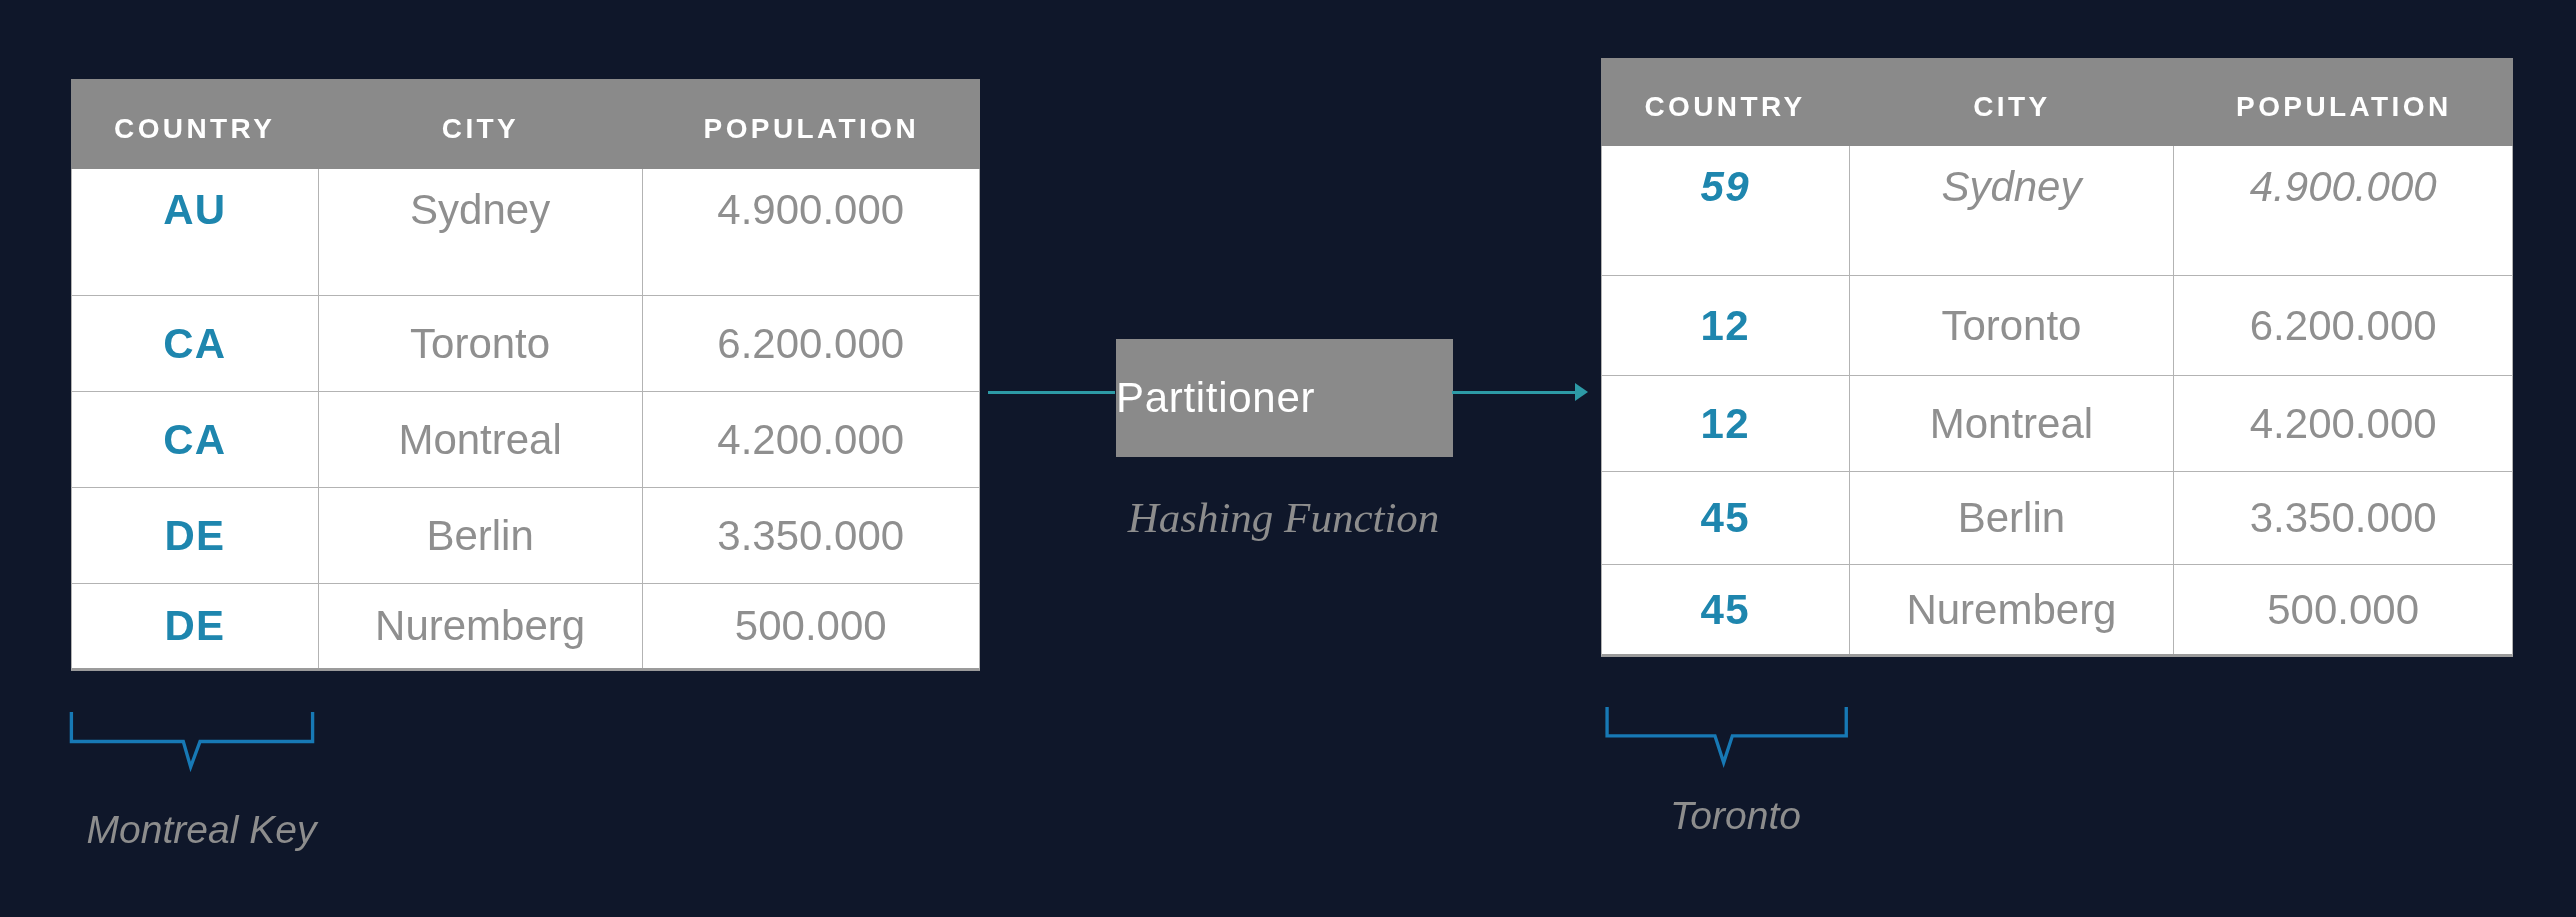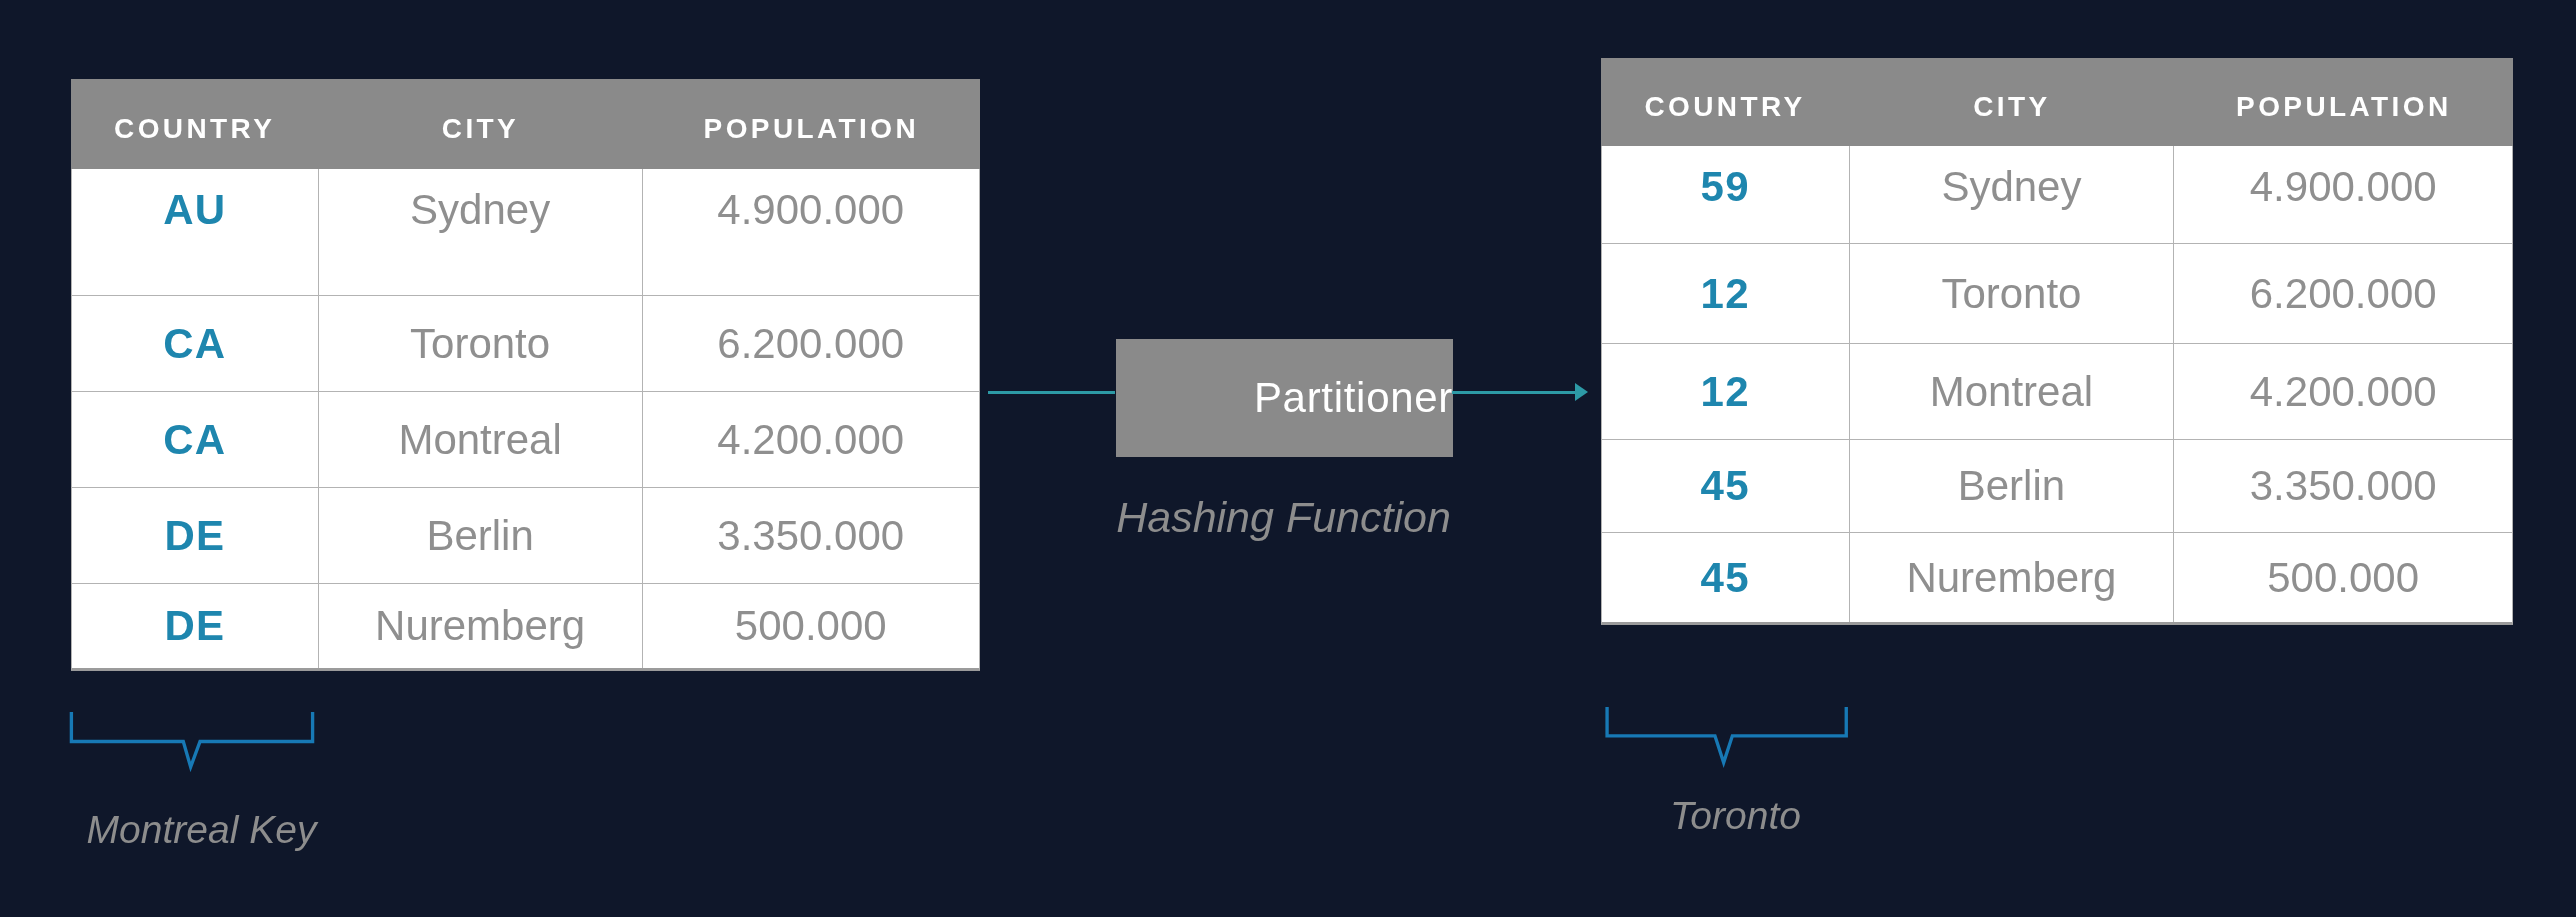--- a/index.html
+++ b/index.html
@@ -40,41 +40,41 @@
   
   #left-table  { left:71px;  top:79px; width:909px; }
   #left-table  .thead { height:90px; }
   #left-table  .r1 { height:127px; } #left-table .r2 { height:96px; }
   #left-table  .r3 { height:96px; } #left-table .r4 { height:96px; }
   #left-table  .r5 { height:84px; }
 
   
   #right-table { left:1601px; top:58px;  width:912px; }
   #right-table .thead { height:88px; }
-  #right-table .r1 { height:98px; } #right-table .r2 { height:100px; }
+  #right-table .r1 { height:130px;font-style:italic; } #right-table .r2 { height:100px; }
   #right-table .r3 { height:96px; } #right-table .r4 { height:93px; }
   #right-table .r5 { height:89px; }
 
   
   #partitioner-box {
     position:absolute; left:1116px; top:339px; width:337px; height:118px;
-    background:#8a8a8a; display:flex; align-items:center; justify-content:flex-end;
+    background:#8a8a8a; display:flex; align-items:center; justify-content:flex-start;
     color:#ffffff; font-size:42px; letter-spacing:0.7px;
   }
   .arrow-line { position:absolute; height:2.7px; background:#2d9aa6; }
   #arrow-line-left  { left:988px; top:391px; width:127px; }
   #arrow-line-right { left:1452px; top:391px; width:123px; }
   #arrow-head-right {
     position:absolute; left:1575px; top:383px; width:0; height:0;
     border-left:13.5px solid #2d9aa6;
     border-top:9.4px solid transparent; border-bottom:9.4px solid transparent;
   }
   #hashing-label {
     position:absolute; left:1048px; top:493px; width:471px; text-align:center;
-    font-style:italic; font-size:43px; color:#8d8d8d;
+    font-style:italic; font-size:43px; color:#8d8d8d;font-family:Liberation Serif, serif;
   }
 
   
   .bracket { position:absolute; }
   #left-bracket  { left:67px;  top:708px; }
   #right-bracket { left:1602px; top:703px; }
   .caption {
     position:absolute; font-style:italic; font-size:39px; color:#8d8d8d;
     text-align:center;
   }

